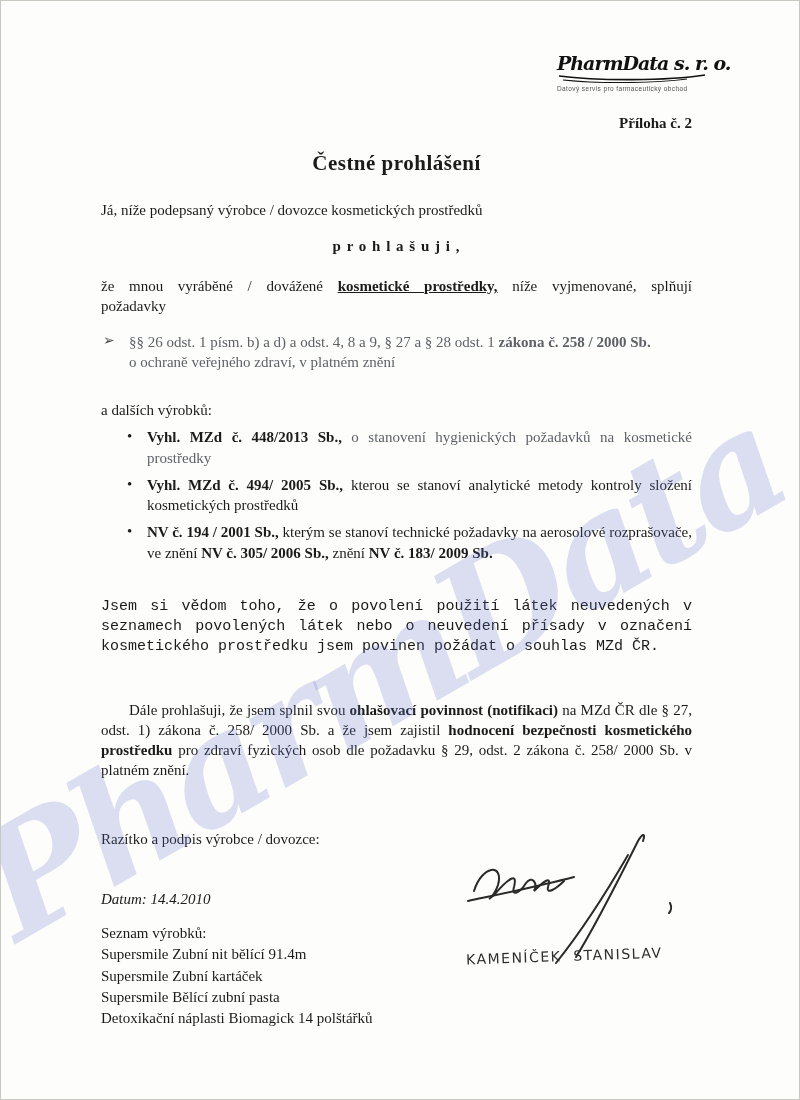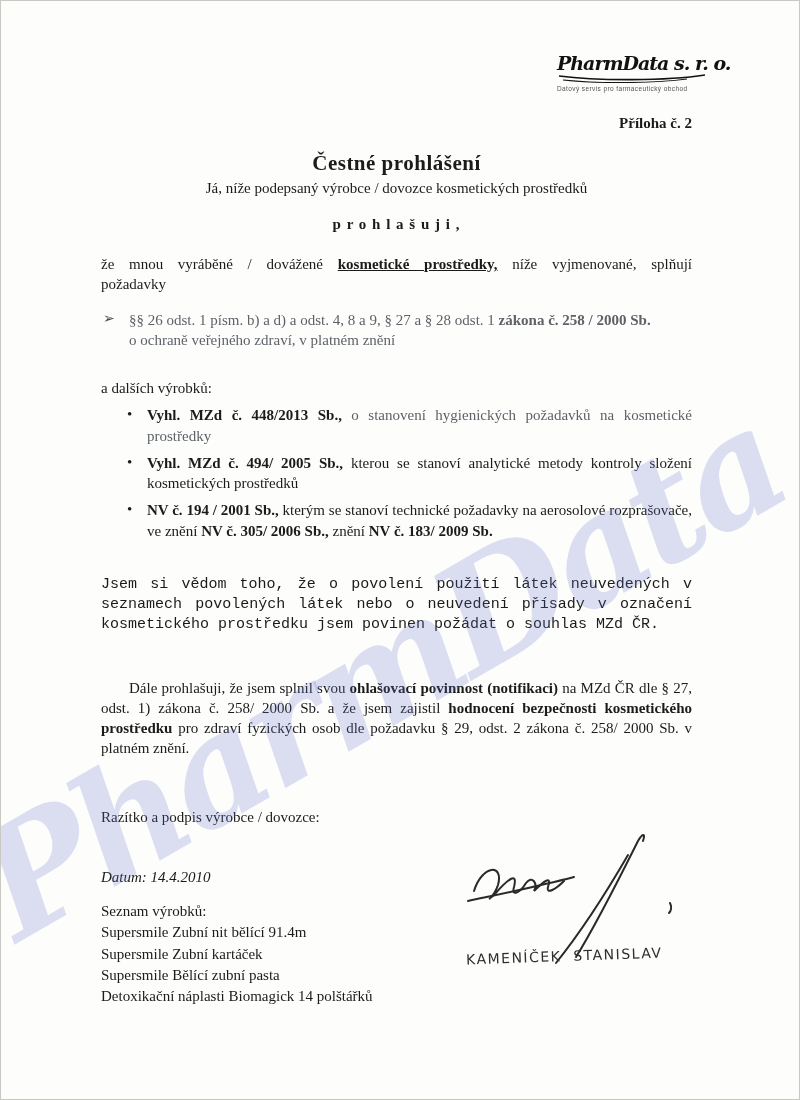--- a/index.html
+++ b/index.html
@@ -22,21 +22,21 @@
   .logo-script{
     font-family:"DejaVu Serif", serif;
     font-style:italic;font-weight:bold;font-size:19px;
     color:#111;letter-spacing:-1px;white-space:nowrap;
   }
   .logo-swoosh{display:block;margin-top:-4px;}
   .logo-tagline{font-family:"Liberation Sans", sans-serif;font-size:6.5px;color:#555;margin-top:2px;letter-spacing:.4px;white-space:nowrap;}
   
   .attachment{ text-align:right;font-weight:bold;margin-top:62px;font-size:15px;}
   .title{text-align:center;font-weight:bold;font-size:21px;margin-top:16px;letter-spacing:.5px;}
-  .subtitle{text-align:center;}
+  .subtitle{text-align:left;margin-top:22px;}
   .declare{text-align:center;font-weight:bold;margin-top:16px;letter-spacing:1px;}
   
   .p1{margin-top:20px;text-align:justify;word-spacing:.45em;}
   .bold-ul{font-weight:bold;text-decoration:underline;}
   .faded{color:#5e6268;}
   .arrow-item{margin-top:4px;padding-left:28px;position:relative;}
   .arrow-marker{position:absolute;left:2px;top:0;color:#45494f;font-size:14px;}
   .arrow-line2{padding-left:28px;color:#5e6268;}
   .pred-intro{margin-top:28px;}
   .bullets{margin-top:4px;}

